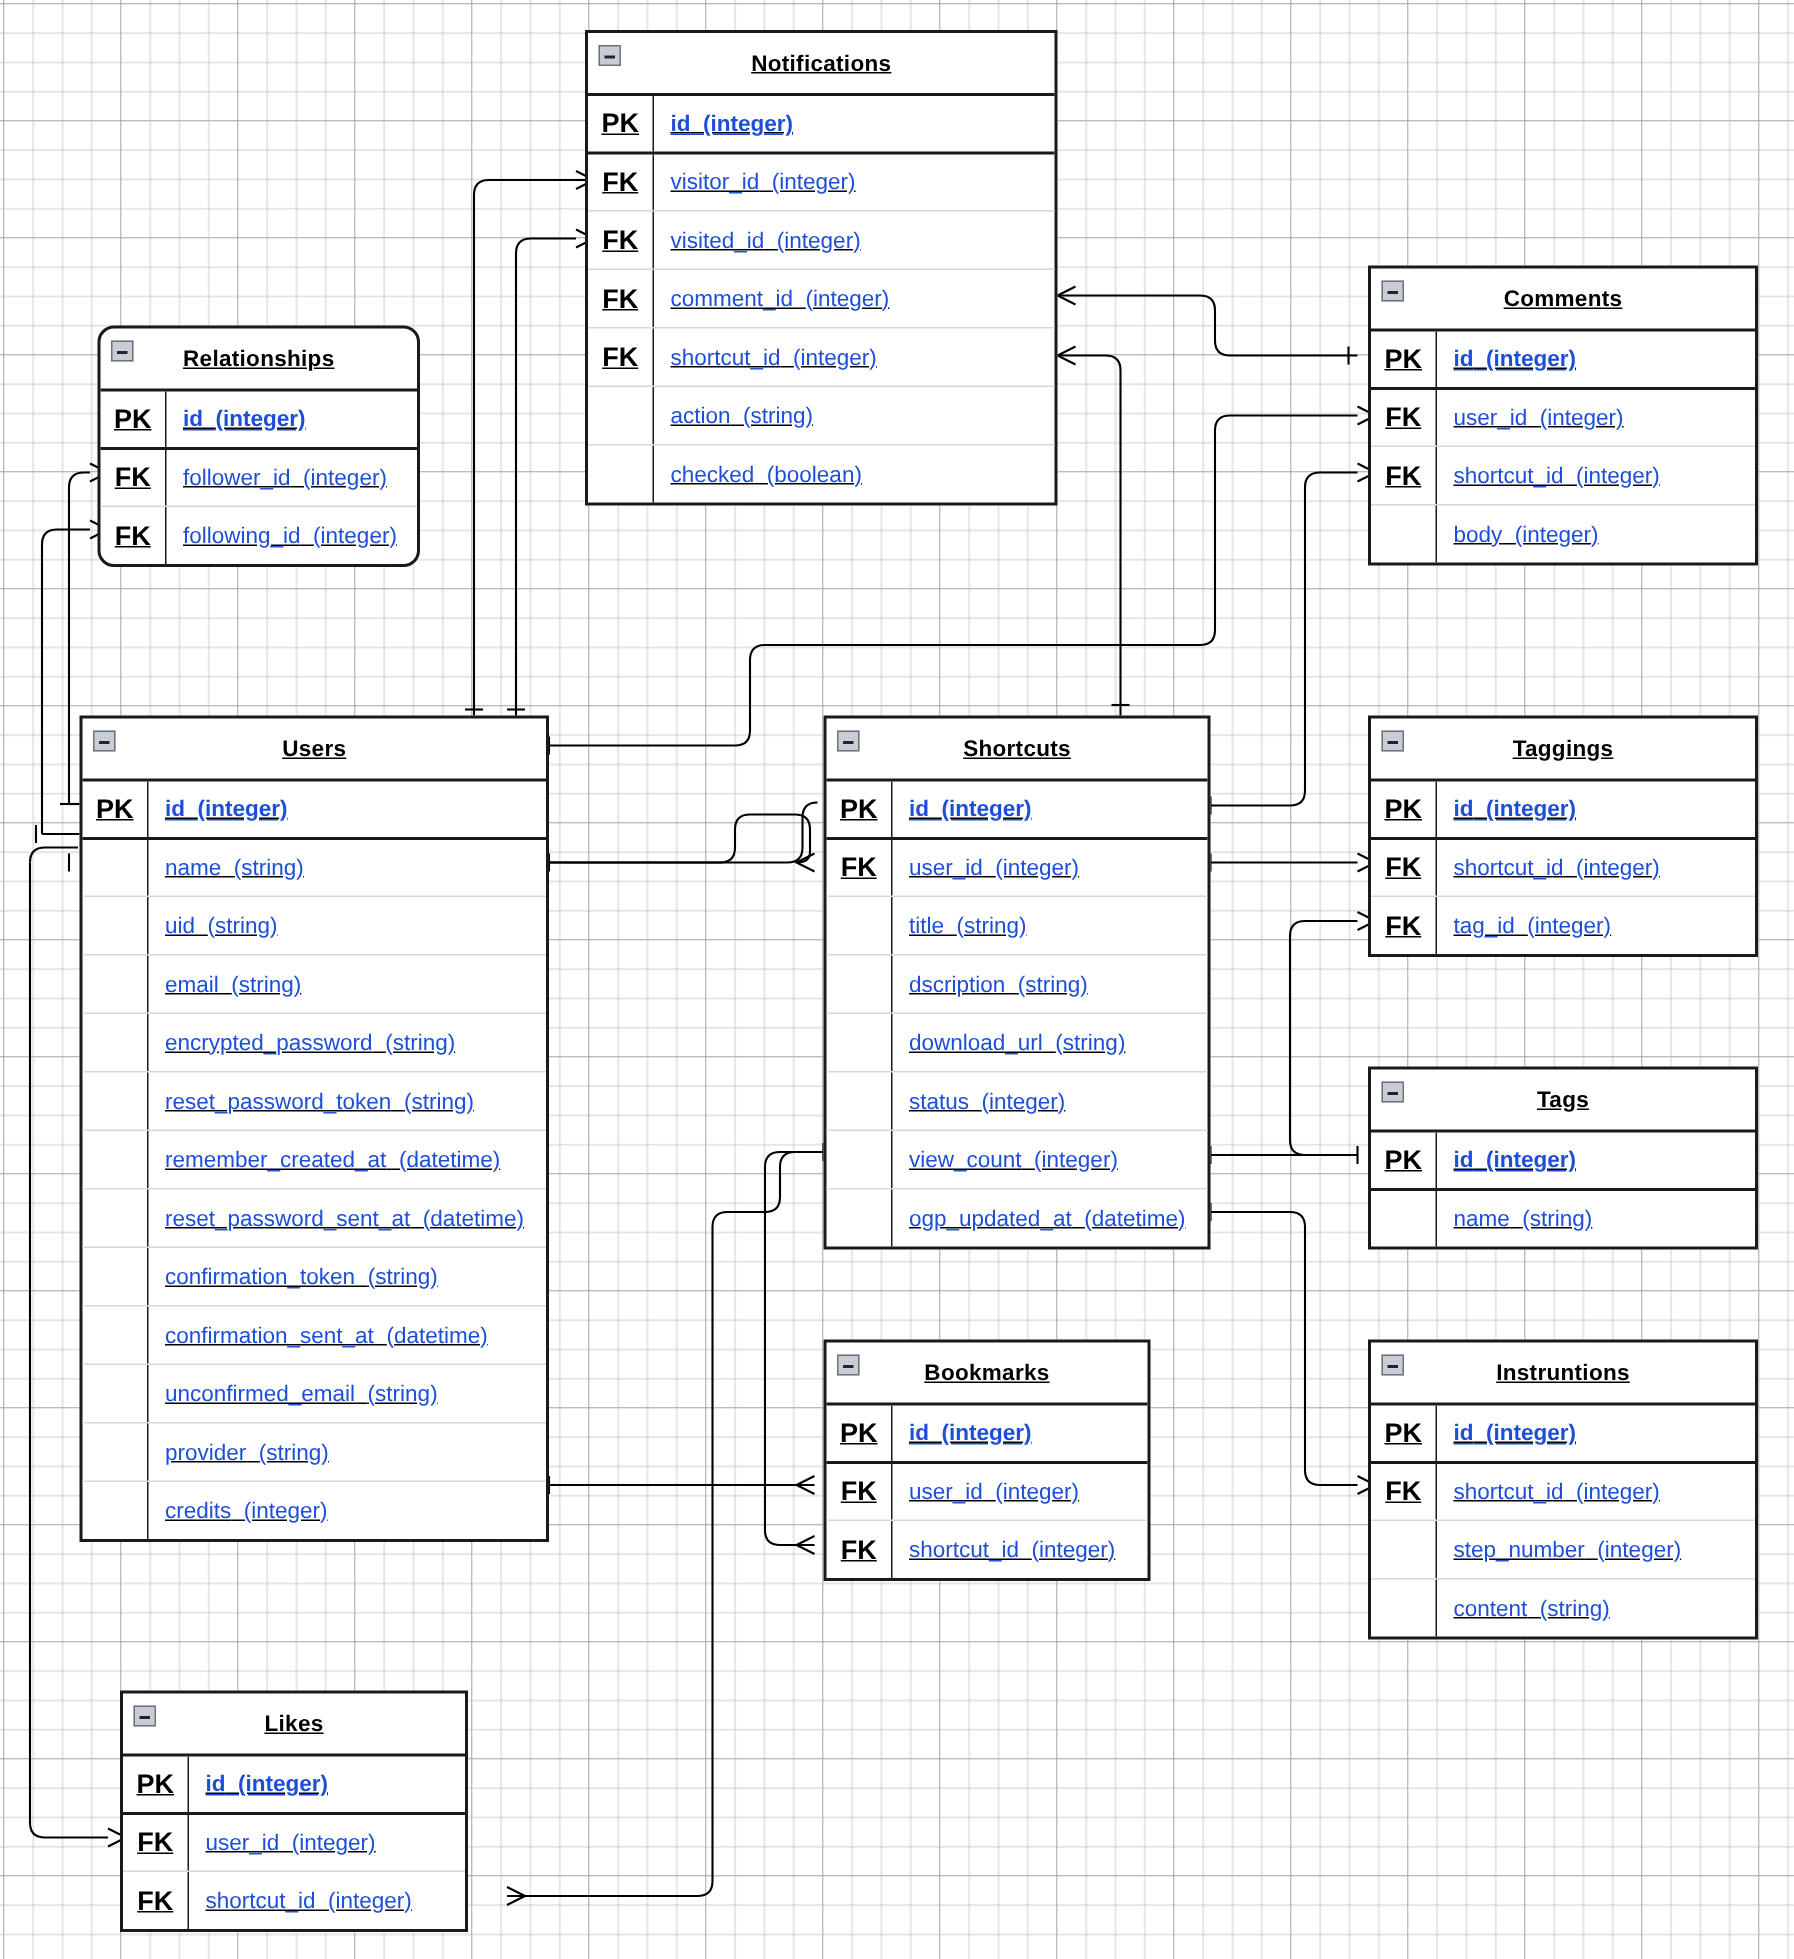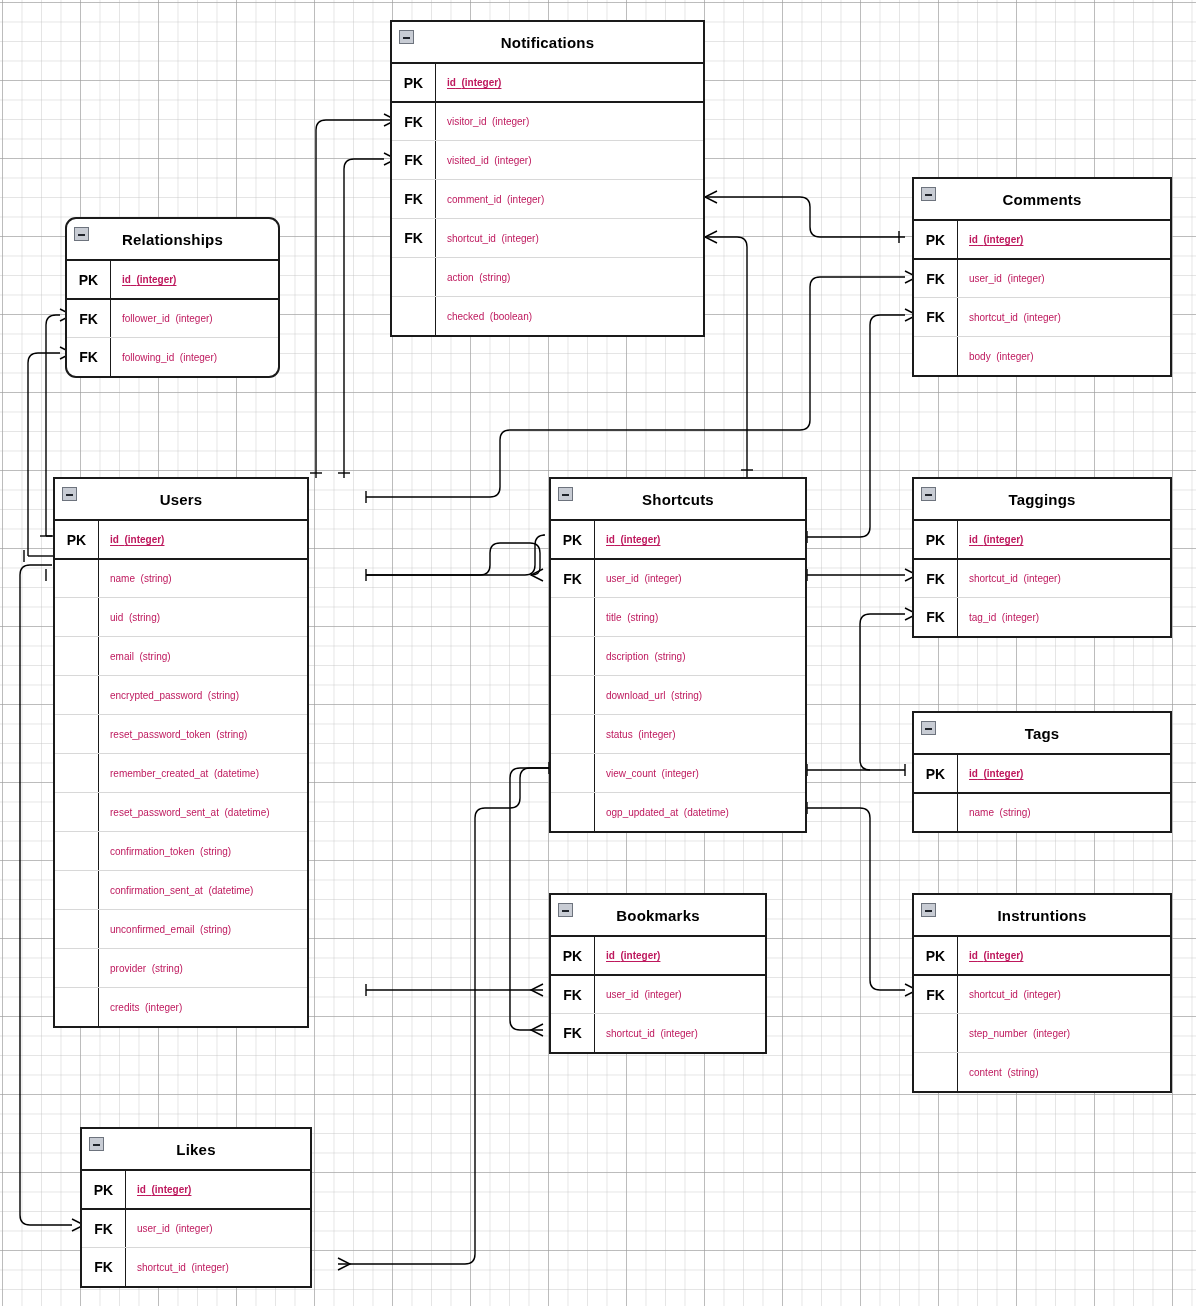--- a/index.html
+++ b/index.html
@@ -16,45 +16,46 @@
     font-family:"Liberation Sans","DejaVu Sans",sans-serif;
     -webkit-font-smoothing:antialiased;
   }
   #canvas{position:absolute;inset:0;}
   svg#wires{position:absolute;left:0;top:0;width:1196px;height:1306px;pointer-events:none;}
   svg#wires path,svg#wires line{fill:none;stroke:#000000;stroke-width:1.4;}
 
   .entity{
     position:absolute;background:#ffffff;border:2px solid #1a1a1a;
     box-sizing:border-box;
+    text-decoration:underline;
   }
   .ent-header{
     position:relative;height:40px;display:flex;align-items:center;justify-content:center;
     font-size:15px;font-weight:bold;color:#000;letter-spacing:.2px;
   }
   .collapse-box{
     position:absolute;left:7px;top:8px;width:15px;height:14px;
     background:#c8ccd4;border:1px solid #6d737d;box-sizing:border-box;
   }
   .collapse-box::after{
     content:"";position:absolute;left:3px;top:5.5px;width:7px;height:2px;background:#20242b;
   }
   .row{
     display:flex;align-items:center;height:39px;border-top:2px solid #1a1a1a;
     box-sizing:border-box;
   }
   .row.attr{border-top:1px solid #d8d8d8;}
   .row.firstattr{border-top:2px solid #1a1a1a;}
   .key-col{
     width:44px;min-width:44px;height:100%;display:flex;align-items:center;justify-content:center;
-    font-size:14px;font-weight:bold;color:#000;border-right:1.4px solid #1a1a1a;box-sizing:border-box;
+    font-size:18px;font-weight:bold;color:#000;border-right:1.4px solid #1a1a1a;box-sizing:border-box;
   }
   .key-col.blank{font-weight:normal;}
   .field{
-    padding-left:11px;font-size:10px;color:#be185d;white-space:nowrap;
+    padding-left:11px;font-size:15px;color:#1d4ed8;white-space:nowrap;
   }
   .field.pk{font-weight:bold;text-decoration:underline;text-underline-offset:2px;}
   .field .ty{letter-spacing:0px;}
 </style>
 </head>
 <body>
 
 <div id="canvas">
 
   <svg id="wires" viewBox="0 0 1196 1306">
@@ -224,21 +225,21 @@
         </div>
         <div class="row attr">
           <div class="key-col">FK</div>
           <div class="field"><span>shortcut_id</span>&nbsp;&nbsp;<span class="ty">(integer)</span></div>
         </div>
         <div class="row attr">
           <div class="key-col blank"></div>
           <div class="field"><span>body</span>&nbsp;&nbsp;<span class="ty">(integer)</span></div>
         </div>
       </div>
-      <div class="entity" style="left: 53px; top: 477px; width: 256px;">
+      <div class="entity" style="left: 53px; top: 477px; width: 313px;">
         <div class="ent-header">
           <div class="collapse-box"></div>
           <span>Users</span>
         </div>
         <div class="row">
           <div class="key-col">PK</div>
           <div class="field pk"><span>id</span>&nbsp;&nbsp;<span class="ty">(integer)</span></div>
         </div>
         <div class="row firstattr">
           <div class="key-col blank"></div>

